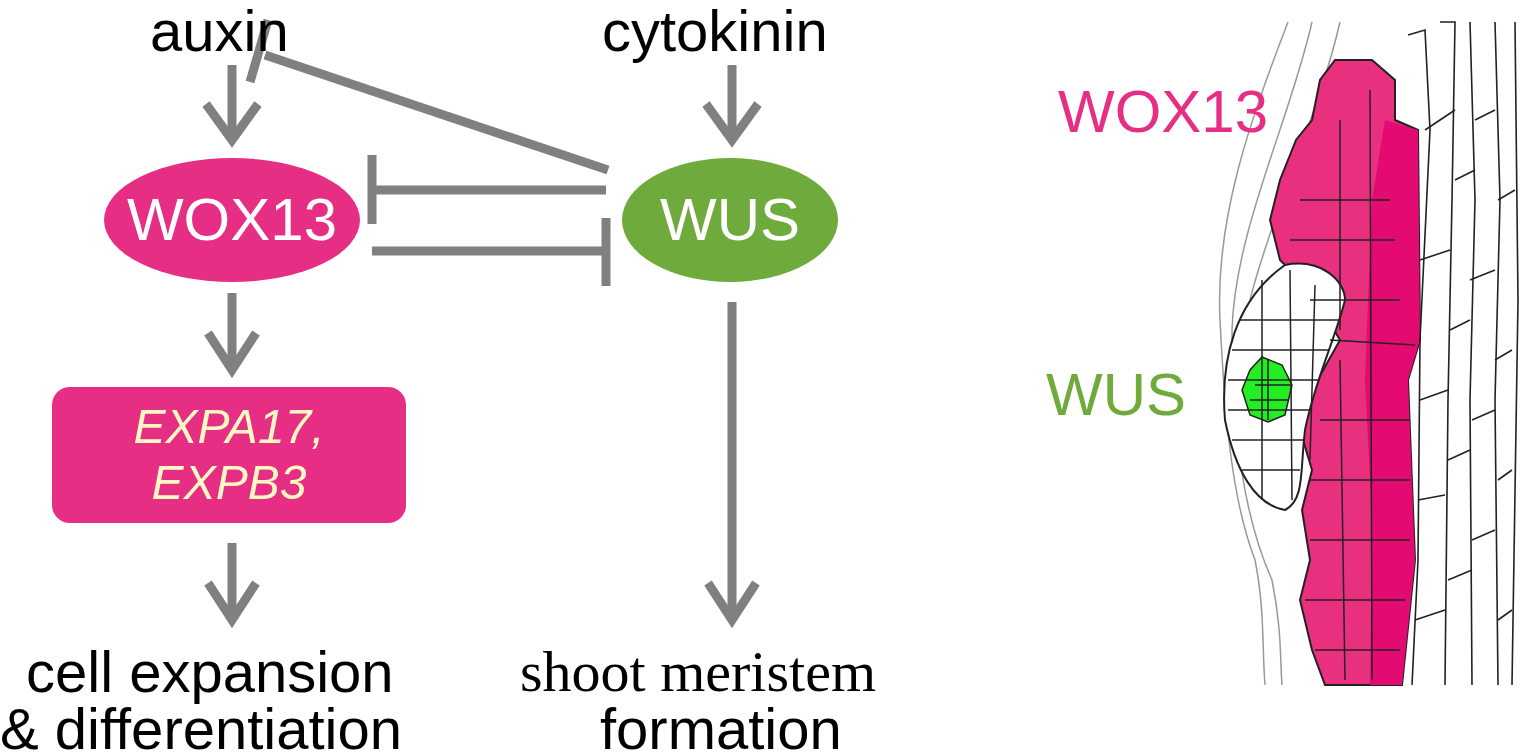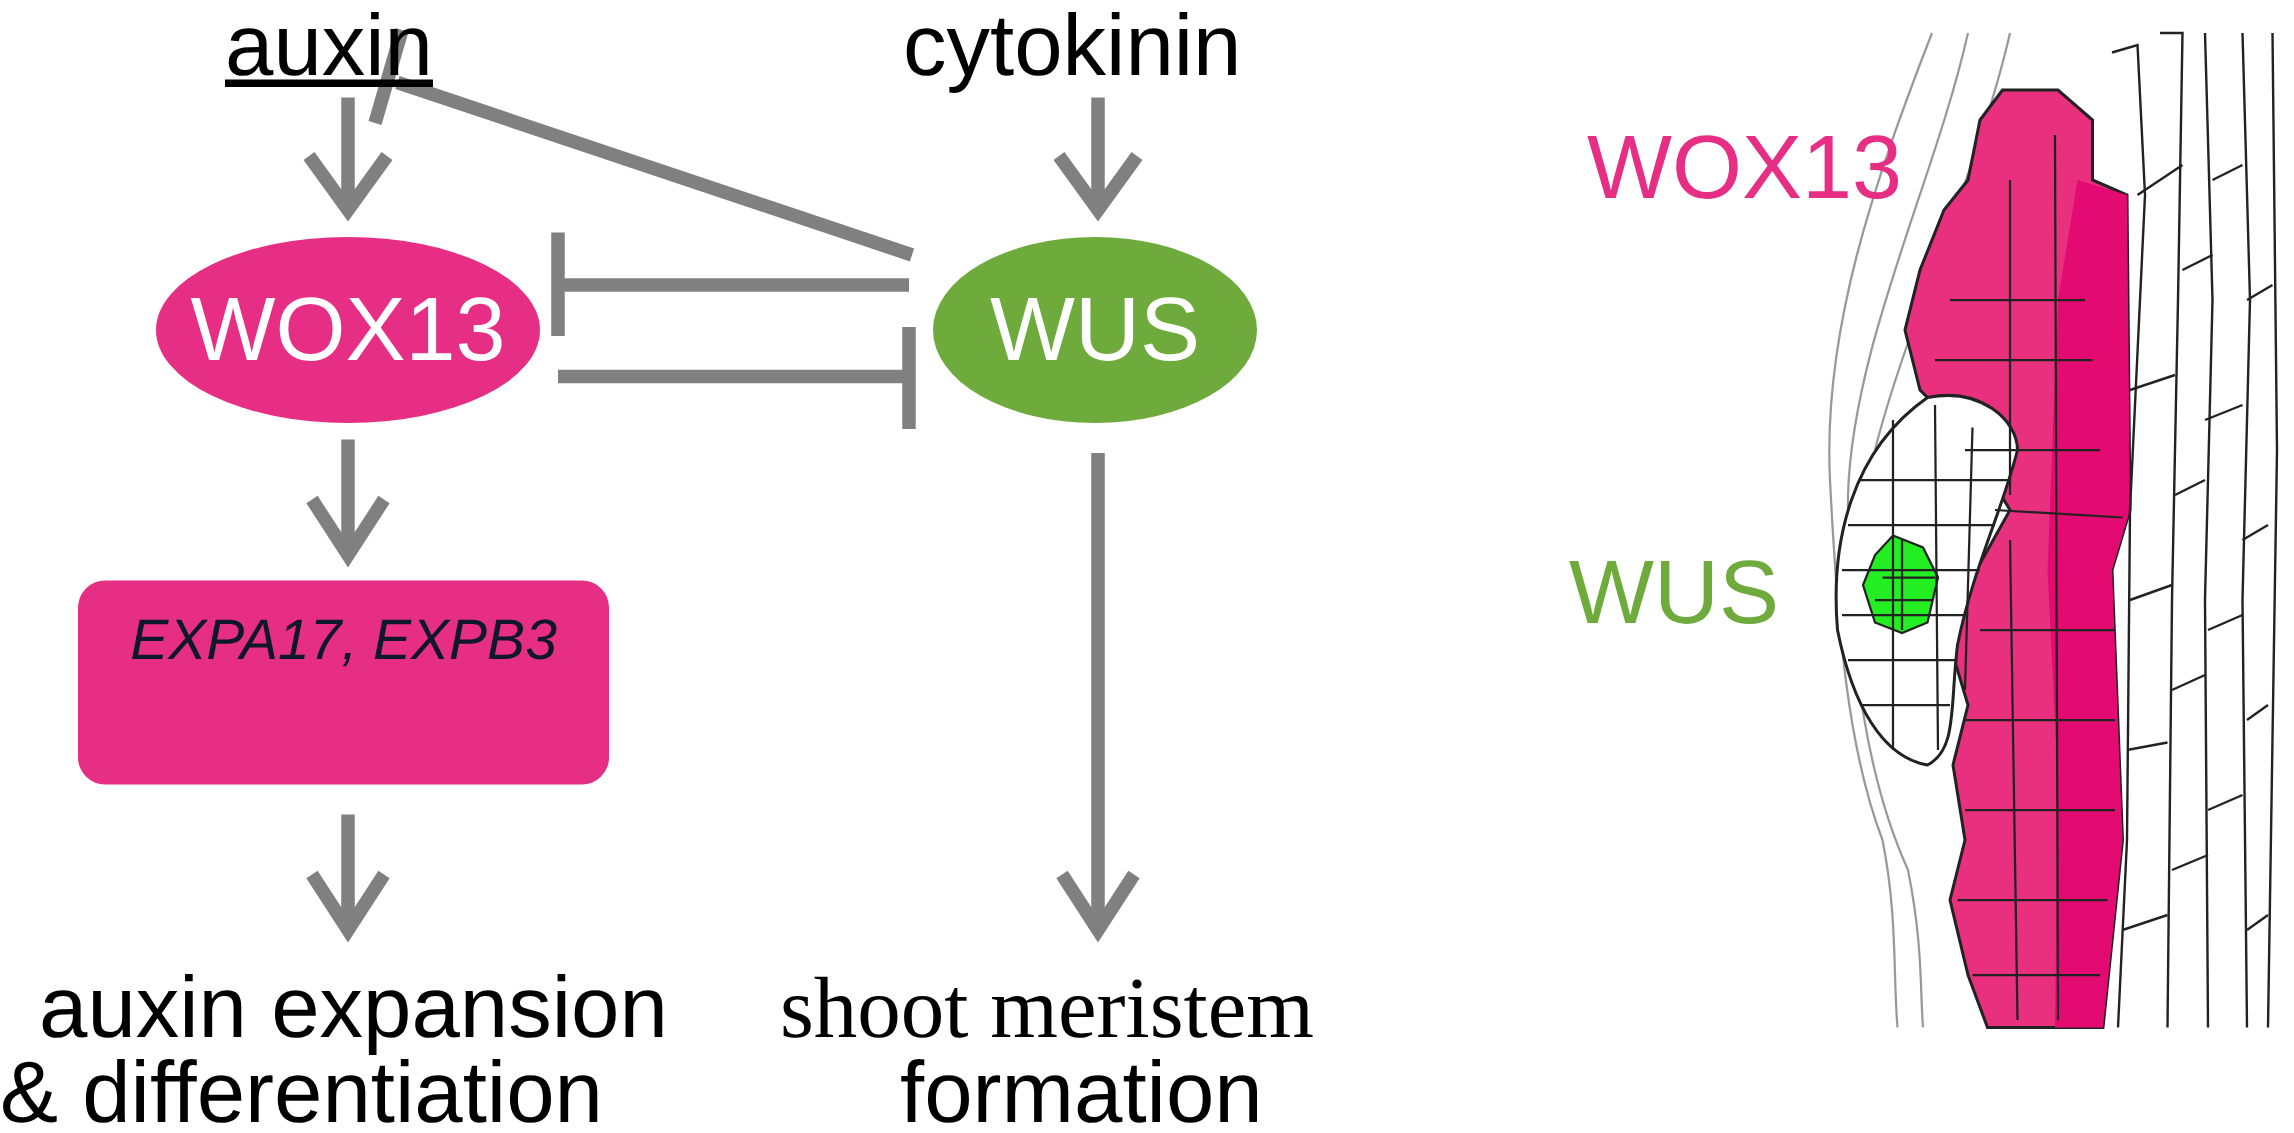--- a/index.html
+++ b/index.html
@@ -1,20 +1,20 @@
 <!DOCTYPE html>
 <html><head>
 <meta charset="utf-8">
 <style>
   html,body{margin:0;padding:0;background:#fff;}
   body{width:1529px;height:755px;position:relative;overflow:hidden;font-family:"Liberation Sans",sans-serif;}
   .lbl{position:absolute;color:#000;font-size:58px;line-height:1;white-space:nowrap;}
   svg{position:absolute;left:0;top:0;}
   .node-text{position:absolute;color:#fff;font-size:60px;line-height:1;text-align:center;}
-  .box{position:absolute;left:52px;top:387px;width:354px;height:136px;border-radius:18px;background:#e62e84;color:#0f172a;font-style:italic;font-size:38px;text-align:center;line-height:56px;padding-top:12px;box-sizing:border-box;}
+  .box{position:absolute;left:52px;top:387px;width:354px;height:136px;border-radius:18px;background:#e62e84;color:#fef9c3;font-style:italic;font-size:48px;text-align:center;line-height:56px;padding-top:12px;box-sizing:border-box;}
   .side{position:absolute;font-size:60px;line-height:1;}
 </style>
 </head>
 <body>
 
 <svg width="1529" height="755">
   <g stroke="#808080" stroke-width="9" fill="none" stroke-linecap="butt">
 
     <line x1="232" y1="65" x2="232" y2="140"></line>
     <polyline points="206,104 232,140 258,104" stroke-linejoin="miter"></polyline>
@@ -69,29 +69,29 @@
       <path d="M1408,35 L1425,30 L1430,130 L1420,340 L1418,560 L1412,685"></path>
       <path d="M1440,22 L1455,22 L1452,200 L1448,400 L1445,685"></path>
       <path d="M1470,22 L1475,200 L1470,400 L1472,685"></path>
       <path d="M1495,22 L1500,200 L1495,400 L1498,685"></path>
       <path d="M1515,22 L1518,300 L1512,685"></path>
       <path d="M1425,130 L1455,110 M1420,260 L1450,250 M1420,400 L1448,390 M1418,500 L1445,495 M1415,620 L1445,610 M1455,180 L1475,170 M1450,330 L1470,320 M1448,460 L1470,450 M1448,580 L1472,570 M1475,120 L1495,110 M1470,280 L1495,270 M1472,420 L1495,410 M1472,540 L1495,530 M1498,200 L1515,190 M1495,360 L1512,350 M1498,480 L1512,470 M1498,620 L1512,610"></path>
     </g>
   </g>
 </svg>
 
-<div class="lbl" style="left:150px;top:2px;text-decoration:underline;">auxin</div>
+<div class="lbl" style="left:150px;top:2px;">auxin</div>
 <div class="lbl" style="left:602px;top:2px;text-align:center;">cytokinin</div>
 
 <div class="node-text" style="left:104px;top:190px;width:256px;">WOX13</div>
 <div class="node-text" style="left:622px;top:190px;width:216px;">WUS</div>
 
 <div class="box">
   <div>EXPA17, EXPB3</div>
 </div>
 
-<div class="lbl" style="left:26px;top:643px;">auxin expansion</div>
+<div class="lbl" style="left:26px;top:643px;">cell expansion</div>
 <div class="lbl" style="left:0px;top:700px;">&amp; differentiation</div>
 <div class="lbl" style="left:520px;top:643px;font-family:Liberation Serif, serif;">shoot meristem</div>
 <div class="lbl" style="left:600px;top:700px;">formation</div>
 
 <div class="side" style="left:1058px;top:82px;color:#e62e84;">WOX13</div>
 <div class="side" style="left:1046px;top:365px;color:#6fab3c;">WUS</div>
 
 </body></html>

